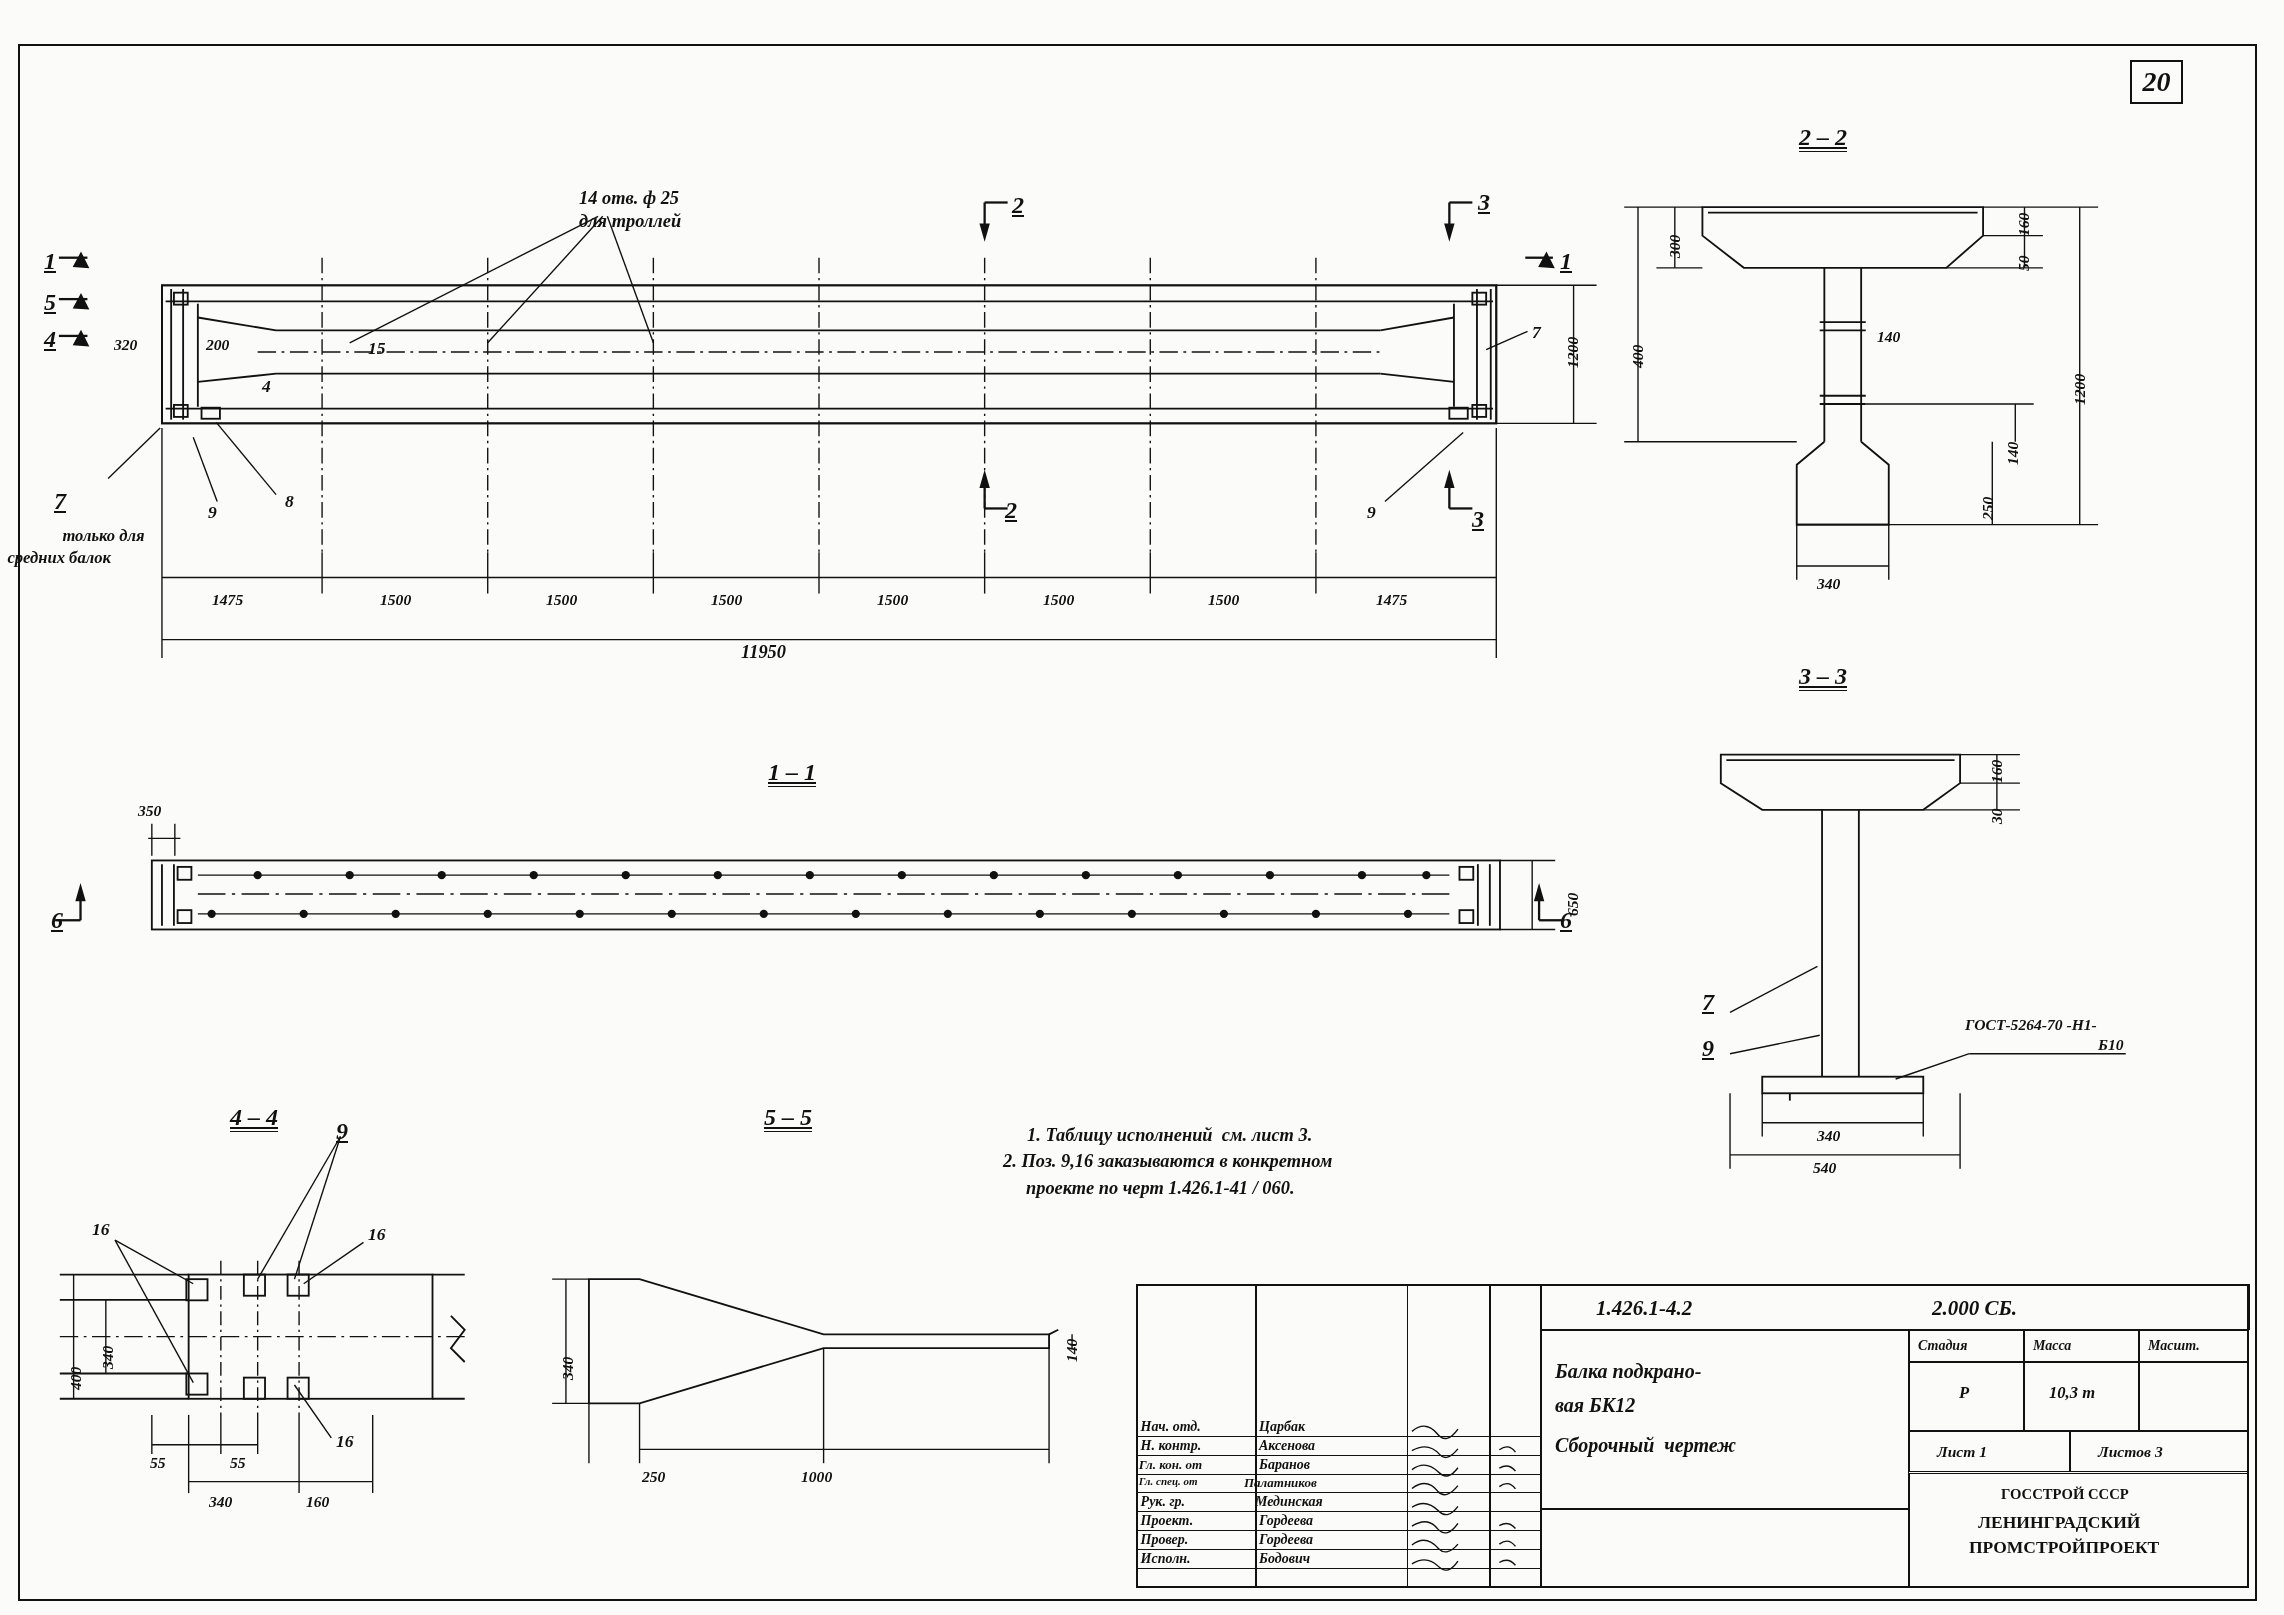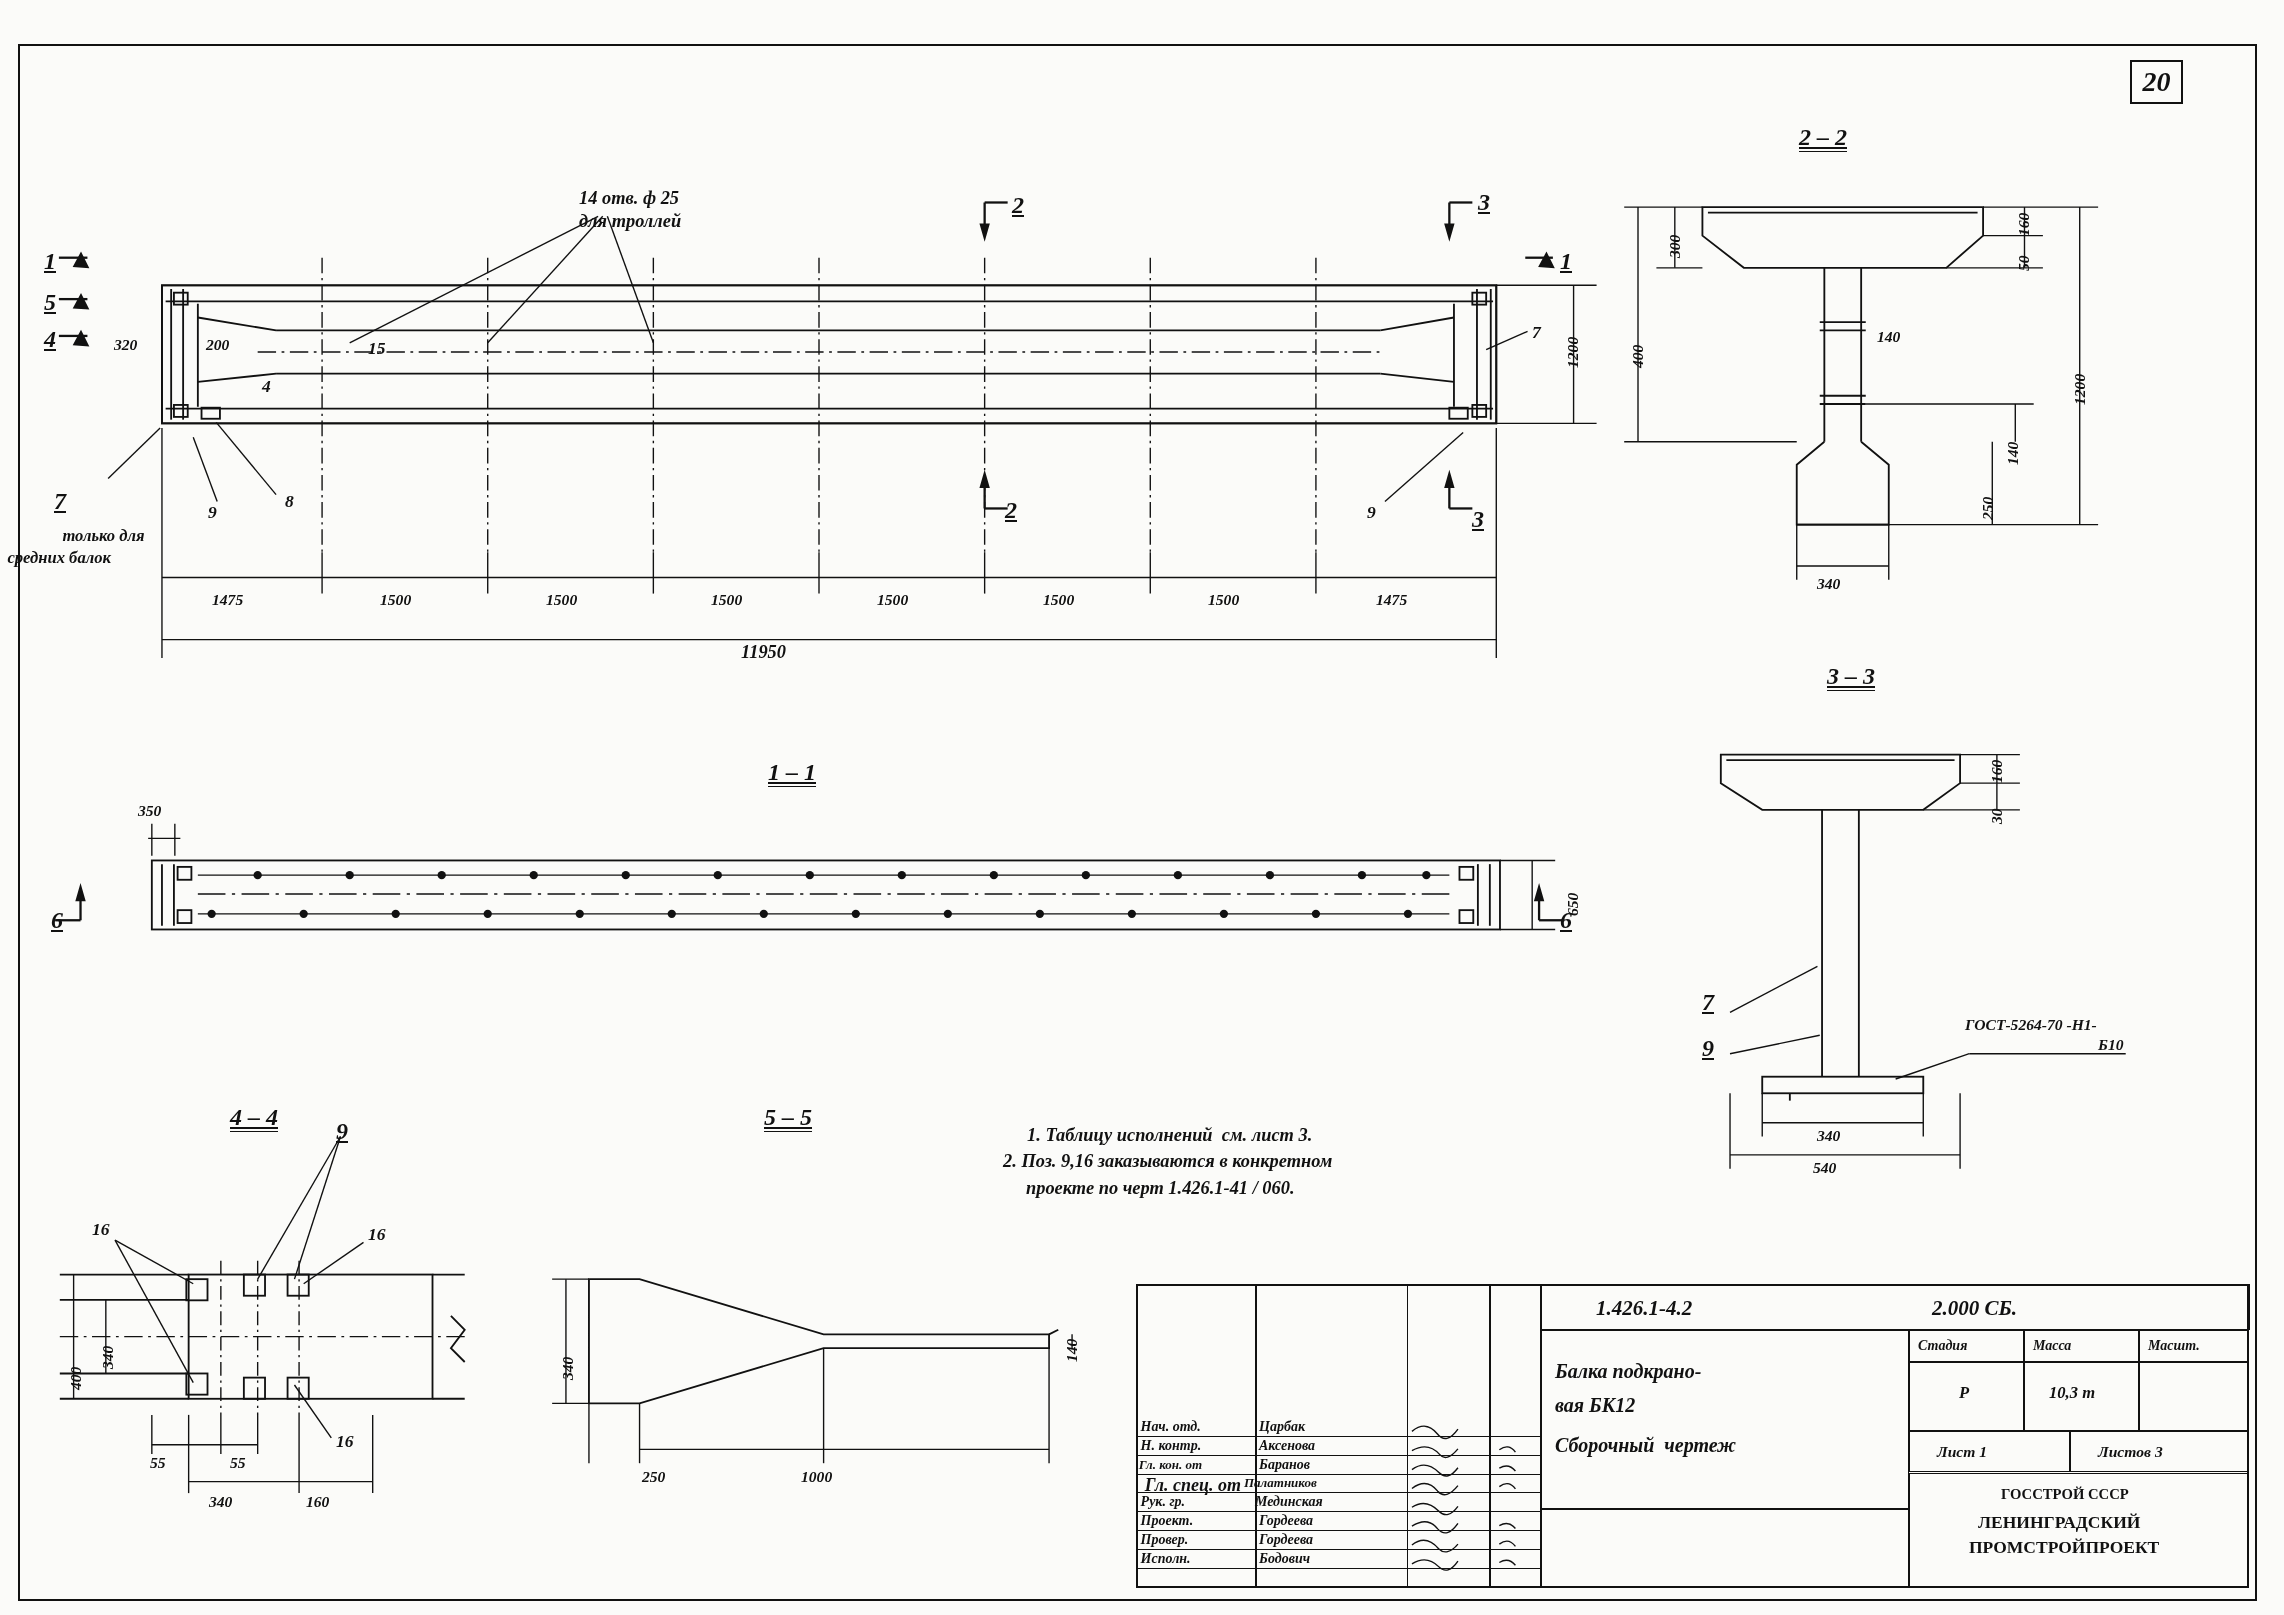--- a/index.html
+++ b/index.html
@@ -293,21 +293,21 @@
   <div class="txt dimv" style="left:1666px;top:258px;transform:rotate(-90deg);">300</div>
   <div class="txt dimv" style="left:2015px;top:236px;transform:rotate(-90deg);">160</div>
   <div class="txt dimv" style="left:2015px;top:271px;transform:rotate(-90deg);">50</div>
   <div class="txt dimv" style="left:1629px;top:368px;transform:rotate(-90deg);">400</div>
   <div class="txt dim" style="left:1877px;top:328px;">140</div>
   <div class="txt dimv" style="left:2004px;top:465px;transform:rotate(-90deg);">140</div>
   <div class="txt dimv" style="left:1979px;top:520px;transform:rotate(-90deg);">250</div>
   <div class="txt dimv" style="left:2071px;top:405px;transform:rotate(-90deg);">1200</div>
   <div class="txt dim" style="left:1817px;top:575px;">340</div>
 
-  <div class="txt big ul" style="left:1799px;top:663px;margin-left:28px;">3 – 3</div>
+  <div class="txt big ul" style="left:1799px;top:663px;">3 – 3</div>
   <svg style="left:0;top:0;width:2284px;height:1616px;" viewBox="0 0 4964 3512" width="2284" height="1616">
     <g stroke="#111" fill="none" stroke-width="4">
       <path d="M3740 1640 L4260 1640 L4260 1702 L4180 1760 L3830 1760 L3740 1702 Z"></path>
       <path d="M3752 1652 L4248 1652"></path>
       <path d="M3960 1760 L3960 2340"></path>
       <path d="M4040 1760 L4040 2340"></path>
       <rect x="3830" y="2340" width="350" height="36"></rect>
       <path d="M3890 2376 L3890 2392"></path>
     </g>
     <g stroke="#111" stroke-width="3">
@@ -476,21 +476,21 @@
     <div class="txt" style="left:865px;top:202px;font-weight:bold;font-size:14.7px;">ГОССТРОЙ СССР</div>
     <div class="txt" style="left:842px;top:228px;font-weight:bold;font-size:17.5px;">ЛЕНИНГРАДСКИЙ</div>
     <div class="txt" style="left:833px;top:253px;font-weight:bold;font-size:17.5px;">ПРОМСТРОЙПРОЕКТ</div>
 
     <div class="txt tb-txt" style="left:4.6px;top:135px;">Нач. отд.</div>
     <div class="txt tb-txt" style="left:123px;top:135px;">Царбак</div>
     <div class="txt tb-txt" style="left:4.6px;top:154px;">Н. контр.</div>
     <div class="txt tb-txt" style="left:123px;top:154px;">Аксенова</div>
     <div class="txt tb-txt" style="left:2.8px;top:173px;font-size:13px;">Гл. кон. от</div>
     <div class="txt tb-txt" style="left:123px;top:173px;">Баранов</div>
-    <div class="txt tb-txt" style="left:2.8px;top:191px;font-size:18px;padding-left:6px;">Гл. спец. от</div>
+    <div class="txt tb-txt" style="left:2.8px;top:191px;font-size:11px;">Гл. спец. от</div>
     <div class="txt tb-txt" style="left:108px;top:191px;font-size:13px;">Палатников</div>
     <div class="txt tb-txt" style="left:4.6px;top:210px;">Рук. гр.</div>
     <div class="txt tb-txt" style="left:119px;top:210px;">Мединская</div>
     <div class="txt tb-txt" style="left:4.6px;top:229px;">Проект.</div>
     <div class="txt tb-txt" style="left:123px;top:229px;">Гордеева</div>
     <div class="txt tb-txt" style="left:4.6px;top:248px;">Провер.</div>
     <div class="txt tb-txt" style="left:123px;top:248px;">Гордеева</div>
     <div class="txt tb-txt" style="left:4.6px;top:267px;">Исполн.</div>
     <div class="txt tb-txt" style="left:123px;top:267px;">Бодович</div>
 

